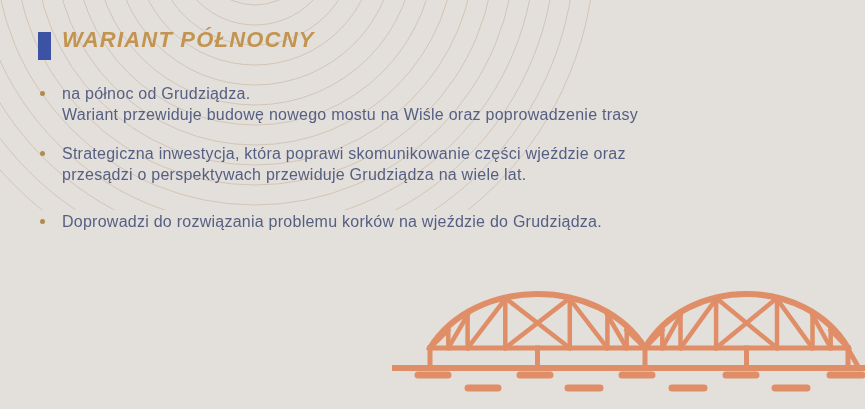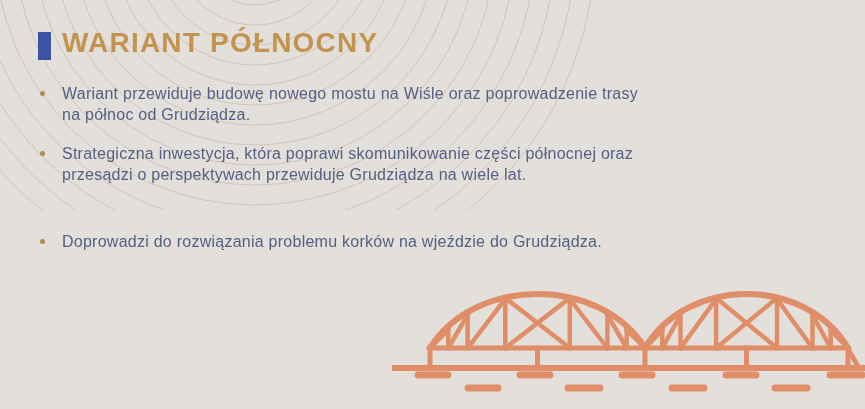--- a/index.html
+++ b/index.html
@@ -23,39 +23,39 @@
     position:absolute;left:0;top:0;width:640px;height:210px;
     color:var(--arcs);pointer-events:none;
   }
   .title-row{position:absolute;left:38px;top:28px;display:flex;align-items:flex-start;}
   .accent-bar{
     display:block;width:13px;height:28px;margin-top:4px;
     background:var(--accent-bar);flex:0 0 auto;
   }
   h1.page-title{
     margin:0 0 0 11px;
-    font-size:28px;font-weight:bold;letter-spacing:1.2px;
-    color:var(--title);white-space:nowrap;line-height:1.1;
+    font-size:22px;font-weight:bold;letter-spacing:1.2px;
+    color:var(--title);white-space:nowrap;line-height:1.1;font-style:italic;
   }
   .bullet{
     position:absolute;left:38px;width:800px;
   }
   .bullet .dot{
     position:absolute;left:2px;top:7px;width:5px;height:5px;border-radius:50%;
     background:var(--bullet-dot);
   }
   .bullet .btext{
     margin:0 0 0 24px;
     color:var(--body-text);
     font-size:16px;letter-spacing:0.25px;line-height:20.5px;
   }
   .bullet .line{display:block;}
   #bullet-1{top:84px;}
   #bullet-2{top:144px;}
-  #bullet-3{top:232px;}
+  #bullet-3{top:212px;}
   .bridge-wrap{
     position:absolute;left:392px;top:286px;width:473px;height:123px;
     color:var(--bridge);pointer-events:none;
   }
 </style>
 </head>
 <body>
 
 <div class="slide">
 
@@ -81,29 +81,29 @@
   </svg>
 
   <div class="title-row">
     <span class="accent-bar"></span>
     <h1 class="page-title">WARIANT PÓŁNOCNY</h1>
   </div>
 
   <div class="bullet" id="bullet-1">
     <span class="dot"></span>
     <p class="btext">
+      <span class="line">na północ od Grudziądza.</span>
       <span class="line">Wariant przewiduje budowę nowego mostu na Wiśle oraz poprowadzenie trasy</span>
-      <span class="line">na północ od Grudziądza.</span>
     </p>
   </div>
 
   <div class="bullet" id="bullet-2">
     <span class="dot"></span>
     <p class="btext">
-      <span class="line">Strategiczna inwestycja, która poprawi skomunikowanie części północnej oraz</span>
+      <span class="line">Strategiczna inwestycja, która poprawi skomunikowanie części wjeździe oraz</span>
       <span class="line">przesądzi o perspektywach przewiduje Grudziądza na wiele lat.</span>
     </p>
   </div>
 
   <div class="bullet" id="bullet-3">
     <span class="dot"></span>
     <p class="btext">
       <span class="line">Doprowadzi do rozwiązania problemu korków na wjeździe do Grudziądza.</span>
     </p>
   </div>

